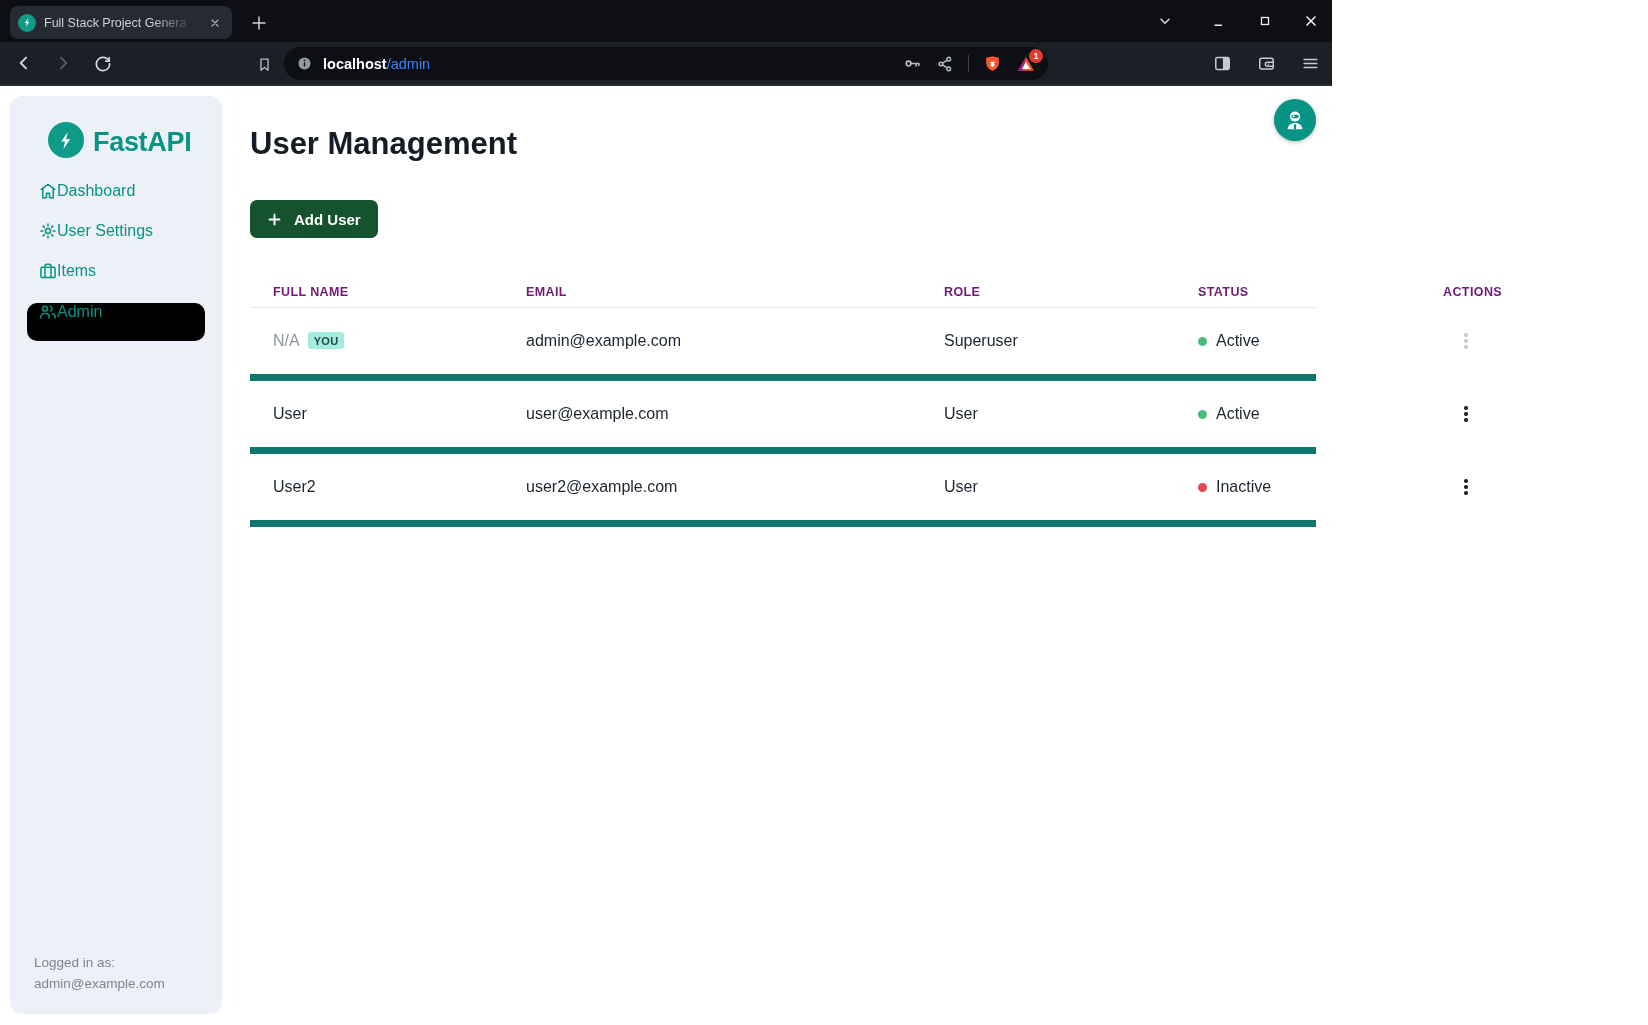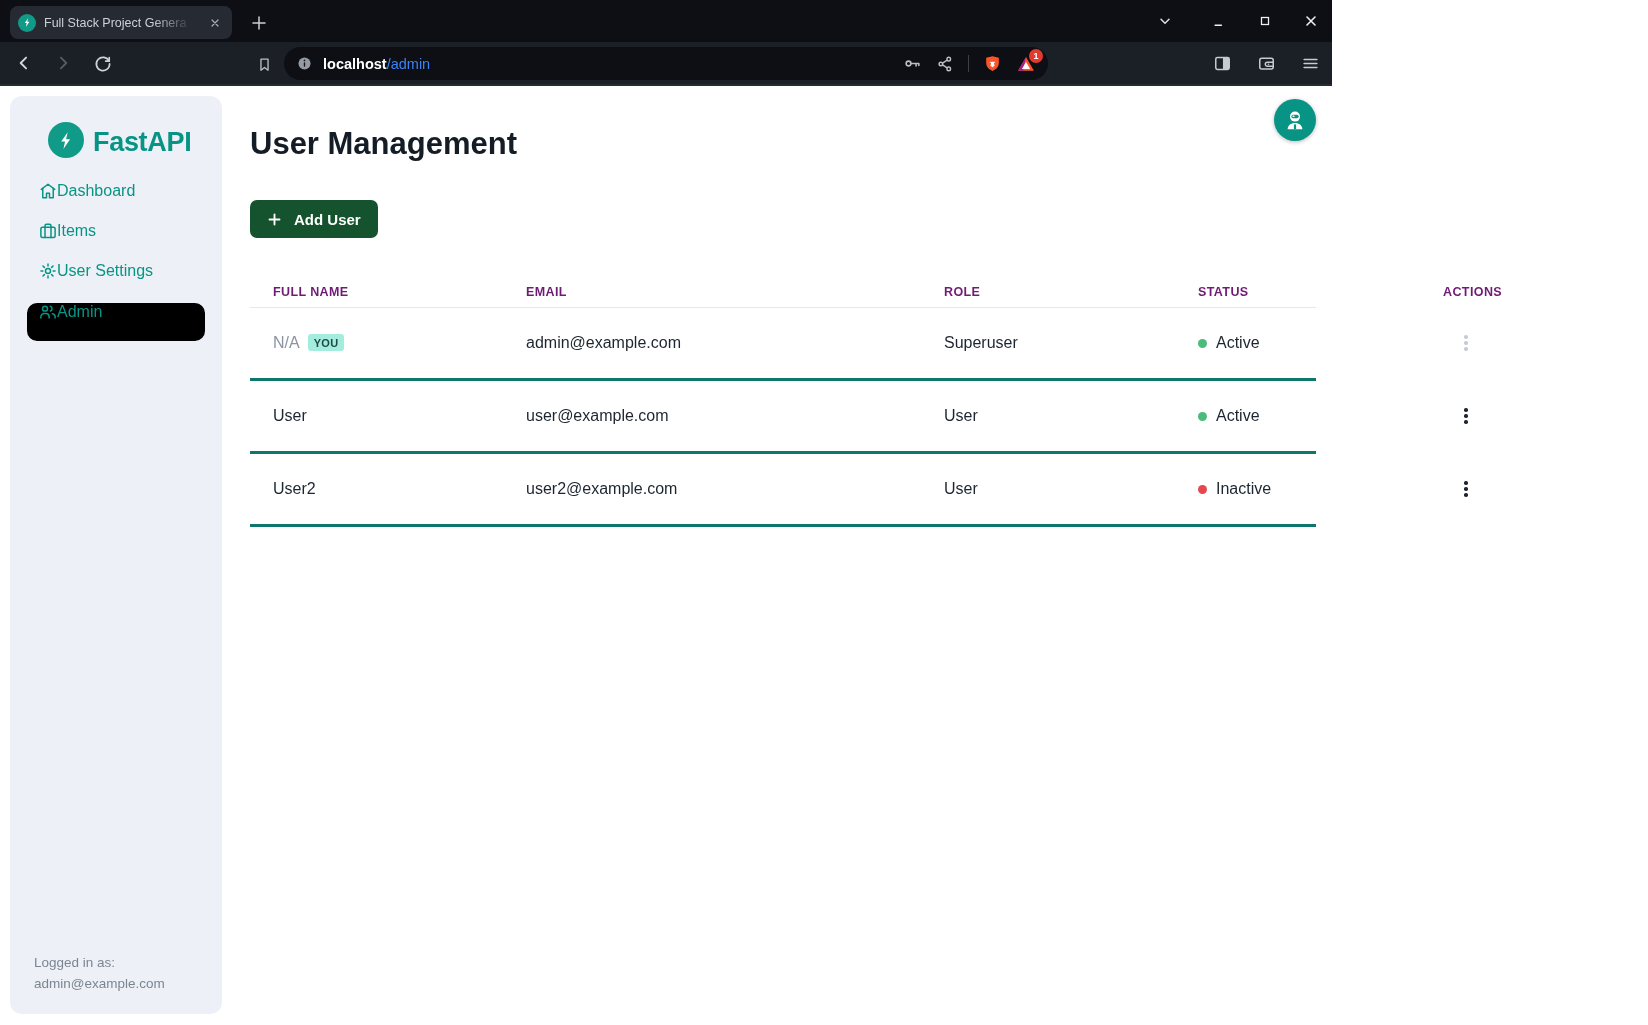--- a/index.html
+++ b/index.html
@@ -65,21 +65,21 @@
   .page-title { padding-top:40px; font-size:31px; font-weight:700; color:#141c26; }
   .add-user-btn { position:absolute; left:0; top:114px; height:38px; padding:0 17px; border:none;
                   border-radius:7px; background:#14532d; color:#fff; font-size:15px; font-weight:700;
                   font-family:inherit; display:flex; align-items:center; gap:12px; cursor:pointer; }
 
   .user-table { position:absolute; left:0; right:0; top:190px; }
   .thead, .trow { display:grid; grid-template-columns:276px 418px 254px 245px 1fr; align-items:center; }
   .thead { height:32px; border-bottom:1px solid #e3e9f0; }
   .th { font-size:12.5px; font-weight:700; color:#701a75; letter-spacing:.4px; }
   .th:first-child, .cell-name { padding-left:23px; }
-  .trow { height:73px; border-bottom:3px solid #0f766e; }
+  .trow { height:73px; border-bottom:7px solid #0f766e; }
   .cell { font-size:16px; color:#1d2530; }
   .muted { color:#8b94a3; }
   .you-badge { display:inline-block; margin-left:8px; background:#a3ecde; color:#1f4a47; font-size:11px;
                font-weight:700; padding:2.5px 6px; border-radius:3px; letter-spacing:.3px; transform:translateY(-1px); }
   .status-cell { display:flex; align-items:center; gap:9px; }
   .dot { width:9px; height:9px; border-radius:50%; background:#49bb7b; }
   .kebab { margin-left:6px; width:34px; height:34px; border:none; background:transparent; display:flex;
            flex-direction:column; align-items:center; justify-content:center; gap:2.6px; cursor:pointer; }
   .kebab i { width:3.5px; height:3.5px; border-radius:50%; background:#1d2530; }
   .kebab.disabled i { background:#c6ccd4; }
@@ -242,35 +242,35 @@
           <span>
             <svg width="18" height="18" viewBox="0 0 24 24" stroke="#089484" stroke-width="2" fill="none" stroke-linecap="round" stroke-linejoin="round">
                 <path d="M3 9.8 12 3l9 6.8"></path>
                 <path d="M5 8.8V21h5v-6h4v6h5V8.8"></path>
               </svg>
           </span>
           <span class="nav-label">Dashboard</span>
         </div>
         <div class="nav-item">
           <span>
+            <svg width="18" height="18" viewBox="0 0 24 24" stroke="#089484" stroke-width="2" fill="none" stroke-linecap="round">
+                <circle cx="12" cy="12" r="3.3"></circle>
+                <path d="M12 2.6v2.6M12 18.8v2.6M2.6 12h2.6M18.8 12h2.6M5.3 5.3l1.9 1.9M16.8 16.8l1.9 1.9M18.7 5.3l-1.9 1.9M7.2 16.8l-1.9 1.9"></path>
+              </svg>
+          </span>
+          <span class="nav-label">User Settings</span>
+        </div>
+        <div class="nav-item">
+          <span>
             <svg width="18" height="18" viewBox="0 0 24 24" stroke="#089484" stroke-width="2" fill="none" stroke-linecap="round" stroke-linejoin="round">
                 <rect x="2.5" y="7" width="19" height="13.5" rx="2"></rect>
                 <path d="M16 20.5V5a2 2 0 0 0-2-2h-4a2 2 0 0 0-2 2v15.5"></path>
               </svg>
           </span>
           <span class="nav-label">Items</span>
-        </div>
-        <div class="nav-item">
-          <span>
-            <svg width="18" height="18" viewBox="0 0 24 24" stroke="#089484" stroke-width="2" fill="none" stroke-linecap="round">
-                <circle cx="12" cy="12" r="3.3"></circle>
-                <path d="M12 2.6v2.6M12 18.8v2.6M2.6 12h2.6M18.8 12h2.6M5.3 5.3l1.9 1.9M16.8 16.8l1.9 1.9M18.7 5.3l-1.9 1.9M7.2 16.8l-1.9 1.9"></path>
-              </svg>
-          </span>
-          <span class="nav-label">User Settings</span>
         </div>
         <div class="nav-item active">
           <span>
             <svg width="18" height="18" viewBox="0 0 24 24" stroke="#089484" stroke-width="2" fill="none" stroke-linecap="round" stroke-linejoin="round">
                 <circle cx="8" cy="7.5" r="3.3"></circle>
                 <path d="M2.5 20v-1.7a4.3 4.3 0 0 1 4.3-4.3h2.4a4.3 4.3 0 0 1 4.3 4.3V20"></path>
                 <path d="M15.2 4.4a3.3 3.3 0 0 1 0 6.2"></path>
                 <path d="M17.8 14.2a4.3 4.3 0 0 1 3.7 4.2V20"></path>
               </svg>
           </span>

